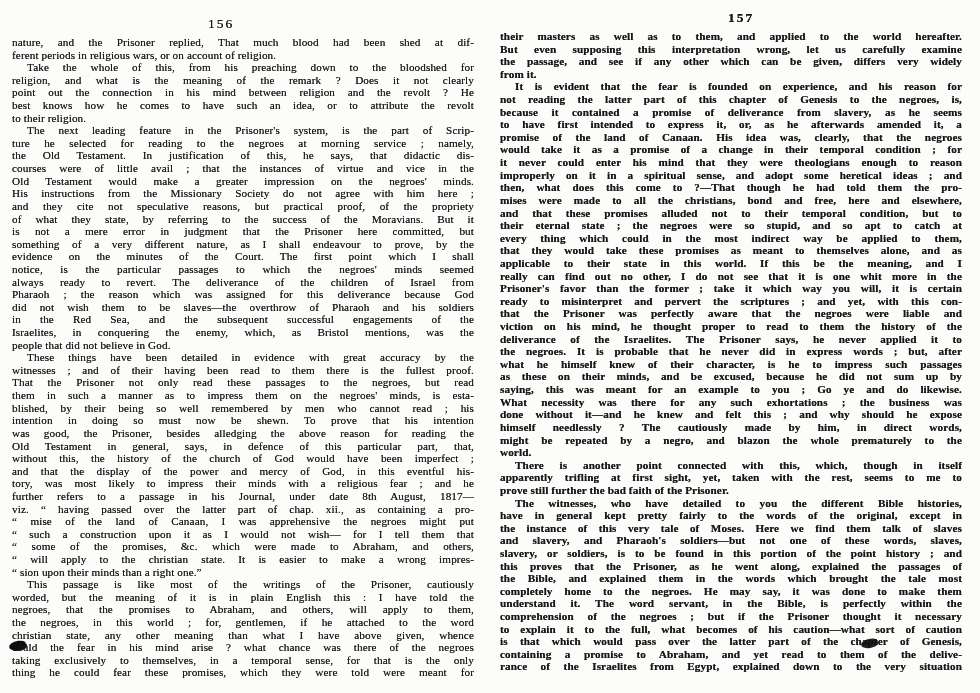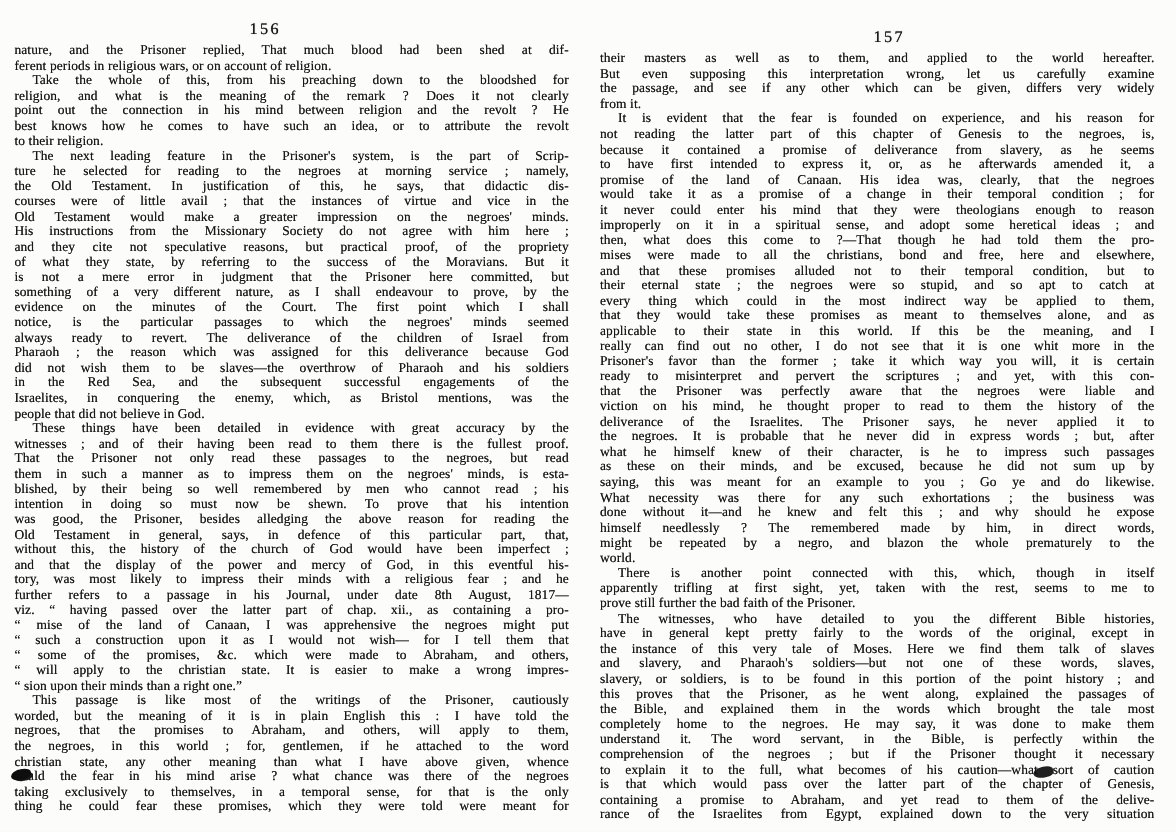--- a/index.html
+++ b/index.html
@@ -25,22 +25,23 @@
   .page {
     position: absolute;
   }
   .page-left {
     left: 12px;
     top: 16px;
     width: 462px;
   }
   .page-right {
     left: 500px;
-    top: 23px;
+    top: 10px;
     width: 462px;
+    font-weight: bold;
   }
   .page-number {
     font-size: 13.5px;
     line-height: 15px;
     text-align: center;
     letter-spacing: 2px;
     margin-bottom: 5px;
     text-shadow: 0 0 0.6px rgba(0,0,0,0.85);
   }
   .page-left .page-number { transform: translateX(-22px); }
@@ -175,21 +176,21 @@
         <div class="line">ready to misinterpret and pervert the scriptures ; and yet, with this con-</div>
         <div class="line">that the Prisoner was perfectly aware that the negroes were liable and</div>
         <div class="line">viction on his mind, he thought proper to read to them the history of the</div>
         <div class="line">deliverance of the Israelites. The Prisoner says, he never applied it to</div>
         <div class="line">the negroes. It is probable that he never did in express words ; but, after</div>
         <div class="line">what he himself knew of their character, is he to impress such passages</div>
         <div class="line">as these on their minds, and be excused, because he did not sum up by</div>
         <div class="line">saying, this was meant for an example to you ; Go ye and do likewise.</div>
         <div class="line">What necessity was there for any such exhortations ; the business was</div>
         <div class="line">done without it—and he knew and felt this ; and why should he expose</div>
-        <div class="line">himself needlessly ? The remembered made by him, in direct words,</div>
+        <div class="line">himself needlessly ? The cautiously made by him, in direct words,</div>
         <div class="line">might be repeated by a negro, and blazon the whole prematurely to the</div>
         <div class="line para-end">world.</div>
         <div class="line indent">There is another point connected with this, which, though in itself</div>
         <div class="line">apparently trifling at first sight, yet, taken with the rest, seems to me to</div>
         <div class="line para-end">prove still further the bad faith of the Prisoner.</div>
         <div class="line indent">The witnesses, who have detailed to you the different Bible histories,</div>
         <div class="line">have in general kept pretty fairly to the words of the original, except in</div>
         <div class="line">the instance of this very tale of Moses. Here we find them talk of slaves</div>
         <div class="line">and slavery, and Pharaoh's soldiers—but not one of these words, slaves,</div>
         <div class="line">slavery, or soldiers, is to be found in this portion of the point history ; and</div>

